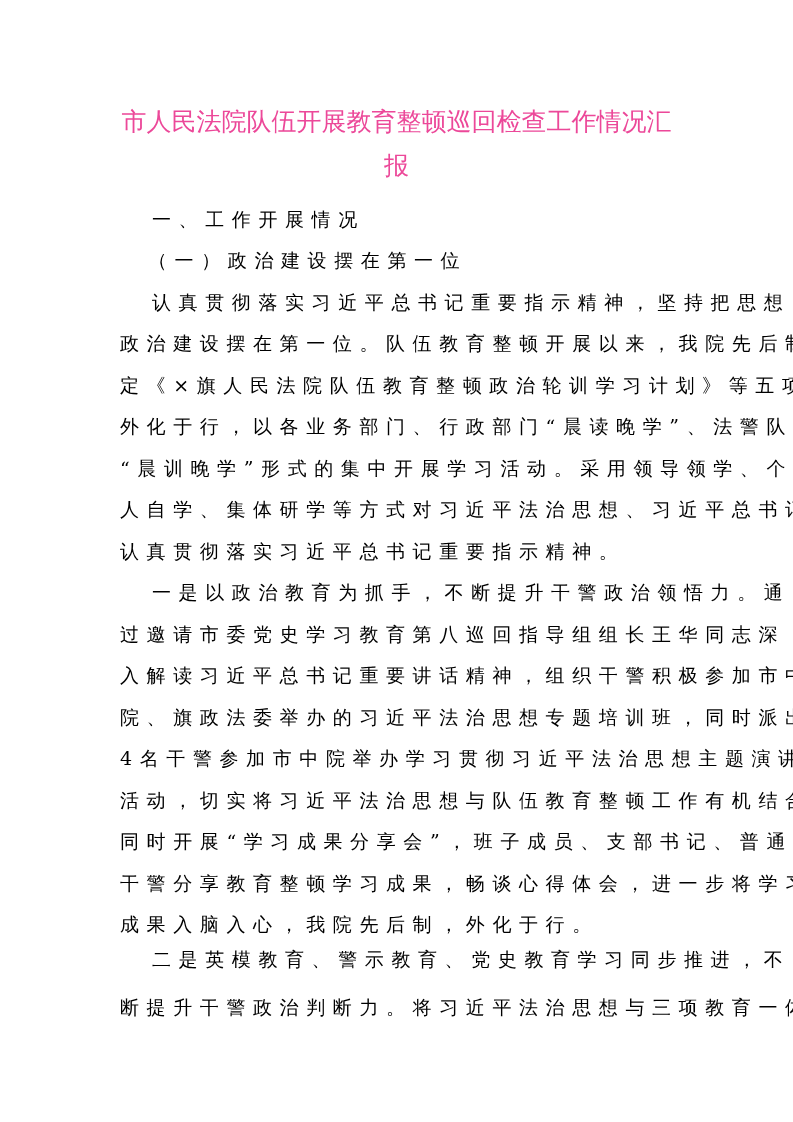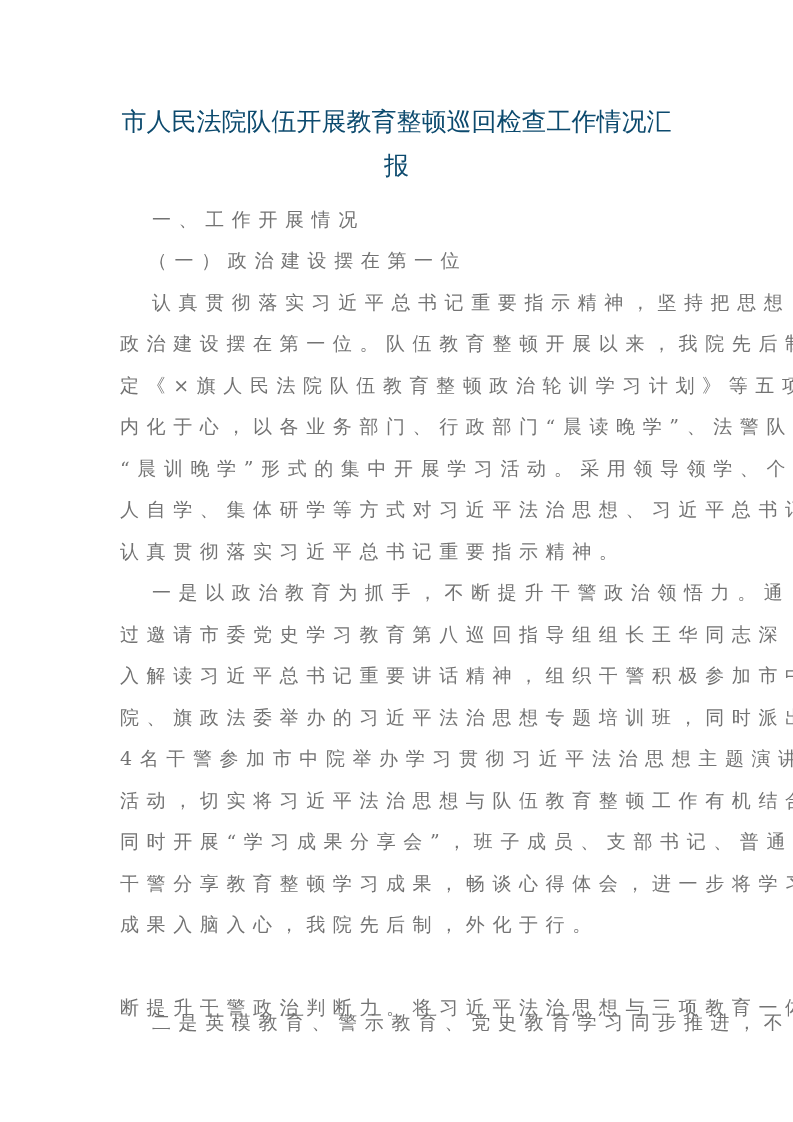--- a/index.html
+++ b/index.html
@@ -26,35 +26,35 @@
     .title {
       position: absolute;
       left: 110px;
       width: 573px;
       top: 100px;
       text-align: center;
       font-size: 25px;
       line-height: 44px;
       letter-spacing: 0px;
       font-weight: normal;
-      color: #0c4a6e;
+      color: #ec4899;
       margin: 0;
     }
     .title .line {
       display: block;
       white-space: nowrap;
     }
     .body-line {
       position: absolute;
       left: 120px;
       font-size: 19px;
       line-height: 26px;
       letter-spacing: 7.6px;
       white-space: nowrap;
-      color: #737373;
+      color: #000000;
       margin: 0;
     }
     .indent {
       left: 152px;
     }
     .heading-1 {
       left: 152px;
     }
     .heading-2 {
       left: 148px;
@@ -69,31 +69,31 @@
     <span class="line">市人民法院队伍开展教育整顿巡回检查工作情况汇</span>
     <span class="line">报</span>
   </h1>
 
   <p class="body-line heading-1" style="top:206px;">一、工作开展情况</p>
   <p class="body-line heading-2" style="top:247px;">（一）政治建设摆在第一位</p>
 
   <p class="body-line indent" style="top:289px;">认真贯彻落实习近平总书记重要指示精神，坚持把思想</p>
   <p class="body-line" style="top:330px;">政治建设摆在第一位。队伍教育整顿开展以来，我院先后制</p>
   <p class="body-line" style="top:372px;">定《×旗人民法院队伍教育整顿政治轮训学习计划》等五项</p>
-  <p class="body-line" style="top:413px;">内化于心，以各业务部门、行政部门“晨读晚学”、法警队</p>
+  <p class="body-line" style="top:413px;">外化于行，以各业务部门、行政部门“晨读晚学”、法警队</p>
   <p class="body-line" style="top:455px;">“晨训晚学”形式的集中开展学习活动。采用领导领学、个</p>
   <p class="body-line" style="top:496px;">人自学、集体研学等方式对习近平法治思想、习近平总书记</p>
   <p class="body-line" style="top:538px;">认真贯彻落实习近平总书记重要指示精神。</p>
 
   <p class="body-line indent" style="top:579px;">一是以政治教育为抓手，不断提升干警政治领悟力。通</p>
   <p class="body-line" style="top:621px;">过邀请市委党史学习教育第八巡回指导组组长王华同志深</p>
   <p class="body-line" style="top:662px;">入解读习近平总书记重要讲话精神，组织干警积极参加市中</p>
   <p class="body-line" style="top:704px;">院、旗政法委举办的习近平法治思想专题培训班，同时派出</p>
   <p class="body-line" style="top:745px;">4名干警参加市中院举办学习贯彻习近平法治思想主题演讲</p>
   <p class="body-line" style="top:787px;">活动，切实将习近平法治思想与队伍教育整顿工作有机结合。</p>
   <p class="body-line" style="top:828px;">同时开展“学习成果分享会”，班子成员、支部书记、普通</p>
   <p class="body-line" style="top:870px;">干警分享教育整顿学习成果，畅谈心得体会，进一步将学习</p>
   <p class="body-line" style="top:911px;">成果入脑入心，我院先后制，外化于行。</p>
 
-  <p class="body-line indent" style="top:1009px;">二是英模教育、警示教育、党史教育学习同步推进，不</p>
+  <p class="body-line indent" style="top:946px;">二是英模教育、警示教育、党史教育学习同步推进，不</p>
   <p class="body-line" style="top:994px;">断提升干警政治判断力。将习近平法治思想与三项教育一体</p>
 
 </div>
 
 </body></html>

